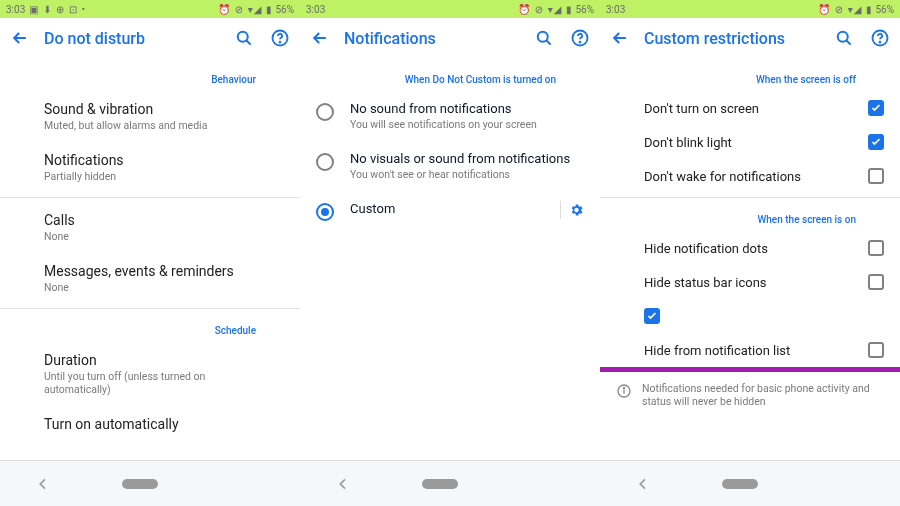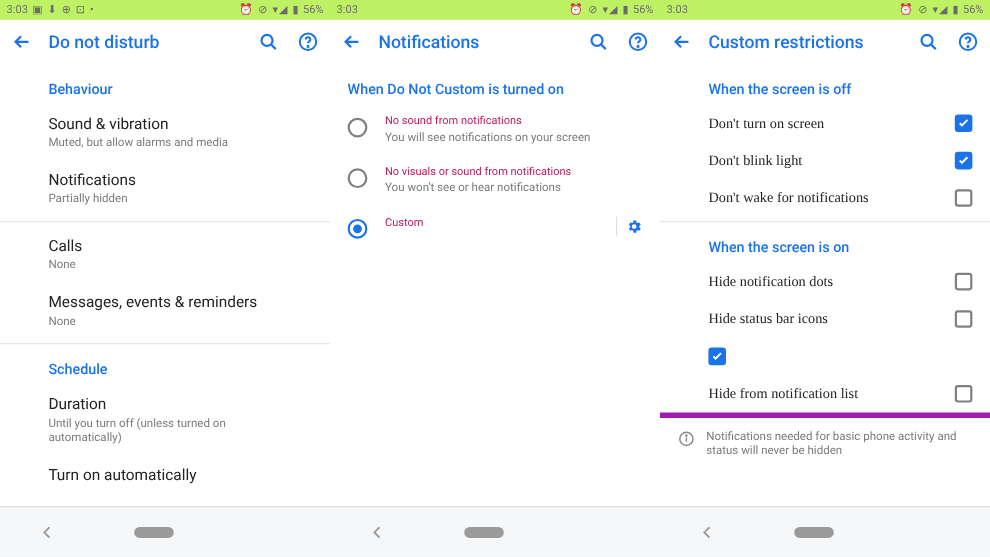--- a/index.html
+++ b/index.html
@@ -49,24 +49,25 @@
     color:#1a73e8;
     font-size:16px;
     font-weight:500;
     flex:1;
   }
   .icon-right { display:flex; gap:16px; margin-left:auto; }
   .content {
     padding: 4px 0 0 0;
   }
   .section-header {
-    font-size:13px;
+    font-size:10px;
     color:#1a73e8;
     font-weight:500;
     padding: 12px 44px 6px 44px;
+    text-align: right;
   }
   .row {
     padding: 10px 44px;
   }
   .row-title { font-size:14px; color:#222; }
   .row-sub { font-size:10.5px; color:#7a7a7a; margin-top:2px; }
   .divider {
     height:1px; background:#e3e3e3; margin:4px 0;
   }
   
@@ -76,28 +77,27 @@
   }
   .radio {
     width:18px; height:18px; border:2px solid #808080; border-radius:50%;
     margin-top:2px; position:relative; flex-shrink:0;
   }
   .radio.selected { border-color:#1a73e8; }
   .radio.selected::after {
     content:""; position:absolute; inset:3px; background:#1a73e8; border-radius:50%;
   }
   .radio-text { flex:1; }
-  .radio-text .t { font-size:10px; color:#be185d; }
+  .radio-text .t { font-size:13px; color:#0f172a; }
   .radio-text .s { font-size:10.5px; color:#7a7a7a; margin-top:2px; }
   .gear-slot { width:24px; display:flex; align-items:center; justify-content:center; color:#1a73e8; border-left:1px solid #ddd; padding-left:8px; }
   
   .check-row {
-    display:flex; align-items:flex-start; justify-content:space-between;
+    display:flex; align-items:center; justify-content:space-between;
     padding:9px 16px 9px 44px;
-    font-family:Liberation Serif, serif;
   }
   .check-row .lbl { font-size:13px; color:#222; }
   .checkbox {
     width:16px; height:16px; border:2px solid #808080; border-radius:3px;
     display:flex; align-items:center; justify-content:center;
   }
   .checkbox.checked {
     background:#1a73e8; border-color:#1a73e8;
   }
   .checkbox.checked svg { stroke:#fff; }

